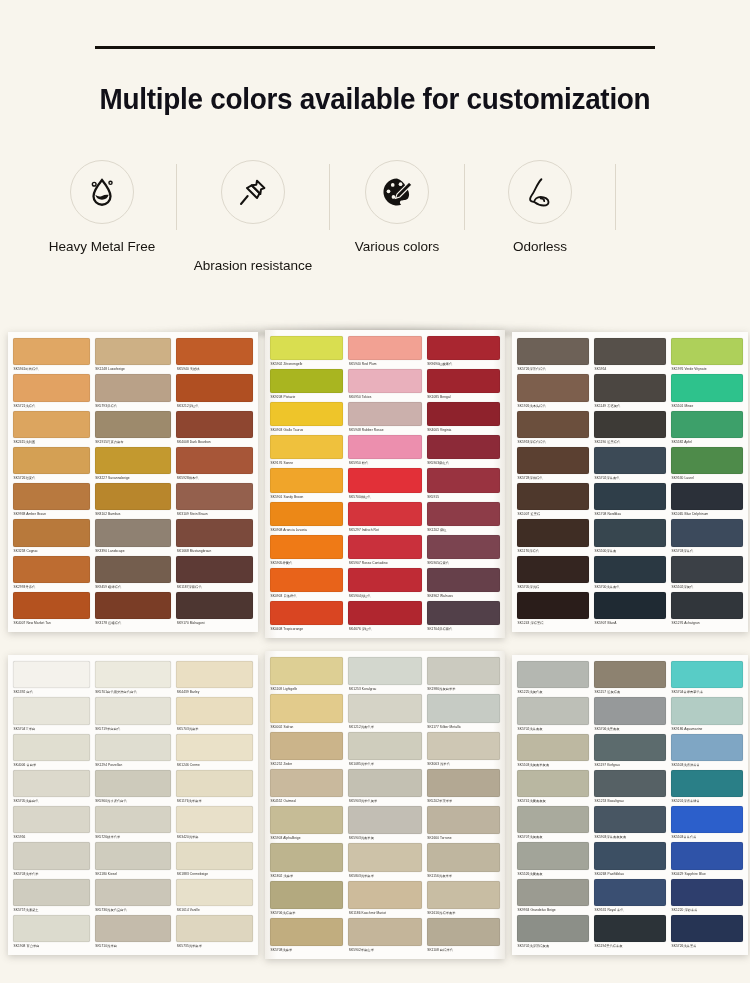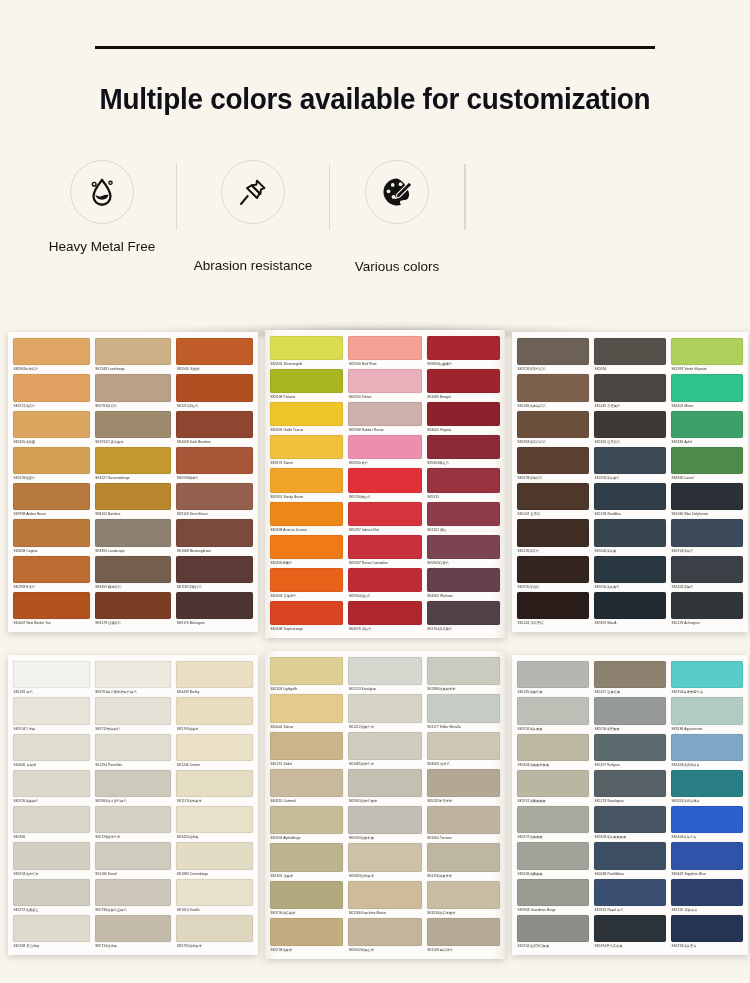--- a/index.html
+++ b/index.html
@@ -25,21 +25,21 @@
     transform: scaleX(0.93); transform-origin: center;
   }
 
   
   .features {
     position: absolute; left: 28px; top: 160px; width: 694px; height: 110px;
     display: flex; align-items: flex-start;
   }
   .feature { position: relative; display: flex; flex-direction: column;
              align-items: center; }
-  .f0 { width: 148px; } .f1 { width: 152px; gap: 19px; } .f2 { width: 134px; gap: 20px; }
+  .f0 { width: 148px; } .f1 { width: 152px; gap: 19px; } .f2 { width: 134px; }
   .f3 { width: 150px; } .f4 { width: 110px; }
   .circle {
     width: 64px; height: 64px; border-radius: 50%;
     border: 1px solid #ddd8cc;
     display: flex; align-items: center; justify-content: center;
     background: transparent;
   }
   .f-label {
     margin-top: 15px; font-size: 13.5px; color: #171410;
     white-space: nowrap; font-family: "Liberation Sans", sans-serif;
@@ -143,20 +143,30 @@
           <circle cx="29" cy="13" r="2.6" fill="#f8f5ed"></circle>
           <circle cx="19" cy="31" r="2.6" fill="#f8f5ed"></circle>
           <path d="M41 10 L24 27 l-2 6 6 -2 L45 14 Z" fill="#141210" stroke="#f8f5ed" stroke-width="1.6"></path>
         </svg>
       </div>
       <div class="f-label">Various colors</div>
     </div>
 
     <div class="divider"></div>
 
+    <div class="feature f3">
+      <div class="circle">
+        <svg width="34" height="34" viewBox="0 0 48 48">
+          <path d="M26 6 c-6 6 -8 14 -12 20 -2 3 -4 5 -4 8 0 3 3 4 6 4" fill="none" stroke="#141210" stroke-width="2.6" stroke-linecap="round"></path>
+          <path d="M16 38 c0 -4 4 -7 9 -7 6 0 11 3 11 7 0 3 -3 5 -7 5 -5 0 -9 -2 -13 -5 z" fill="none" stroke="#141210" stroke-width="2.6" stroke-linejoin="round"></path>
+          <path d="M25 33 c3 0 5 2 5 4" fill="none" stroke="#141210" stroke-width="2.4" stroke-linecap="round"></path>
+        </svg>
+      </div>
+      <div class="f-label">Odorless</div>
+    </div>
 
     <div class="divider"></div>
 
 
   </div>
 
   <div class="sheets">
     <div class="sheet-shadow-top"></div>
     <div class="sheet s-top-left">
         <div class="cols">

